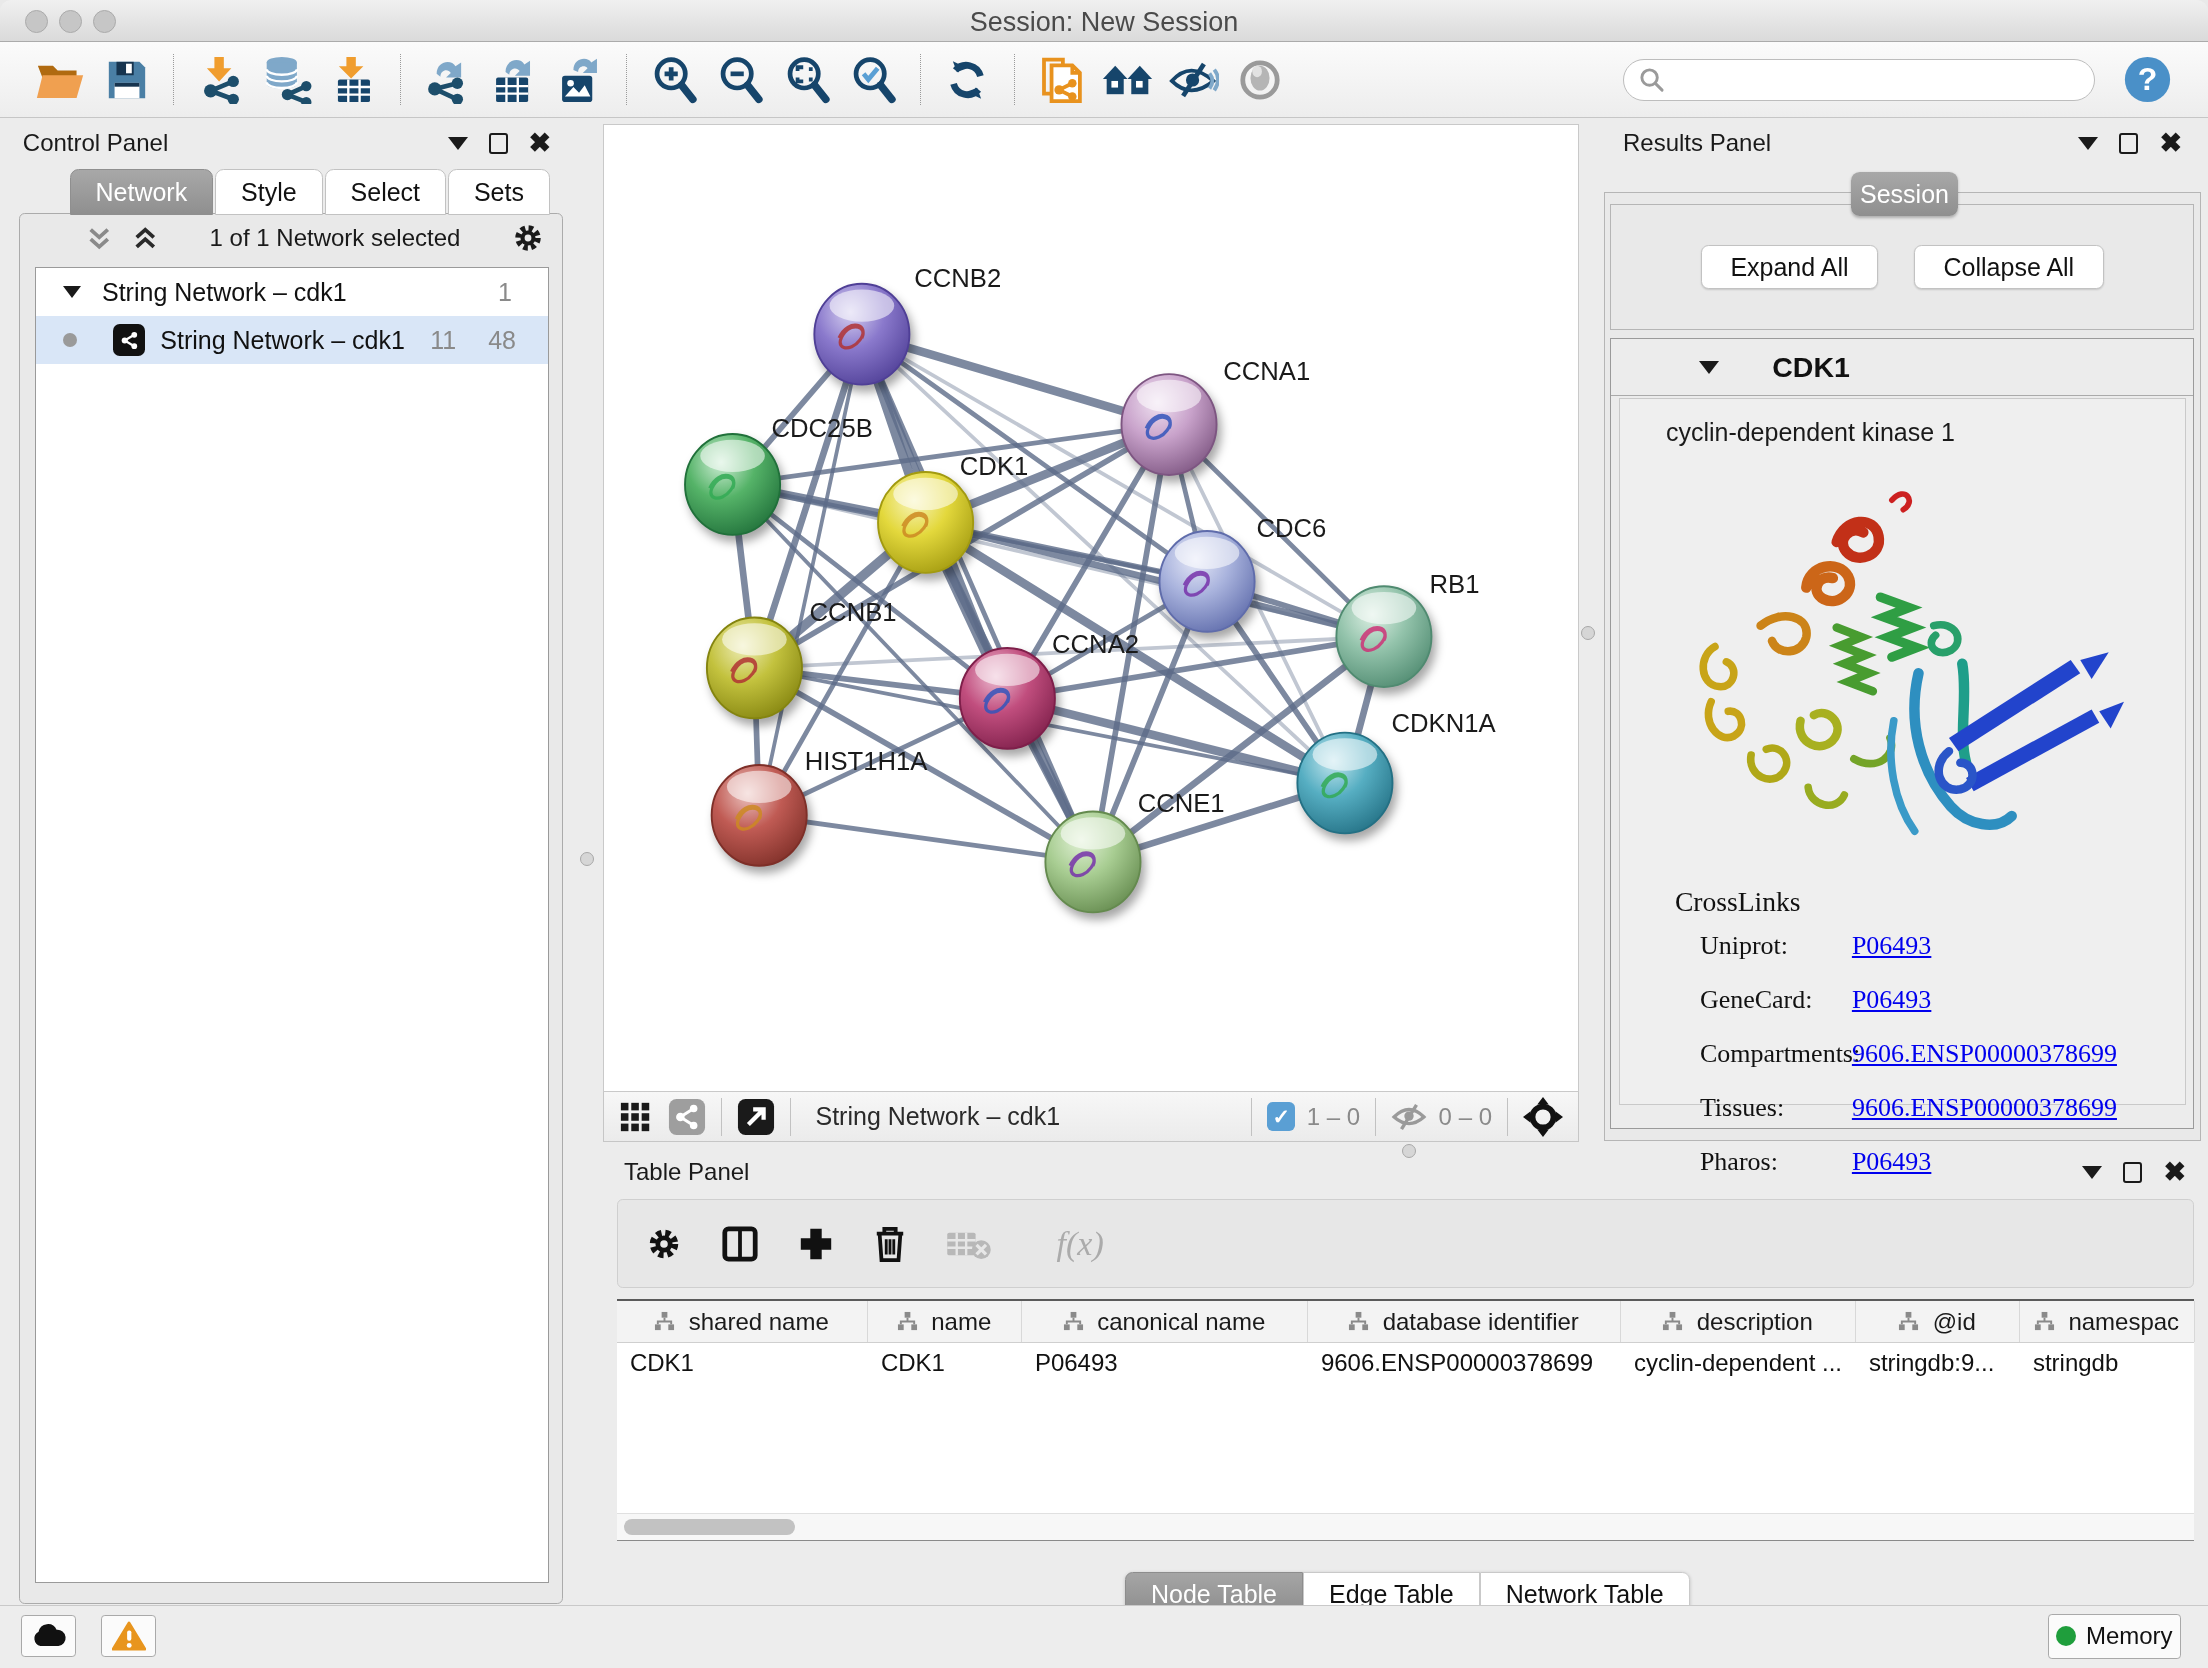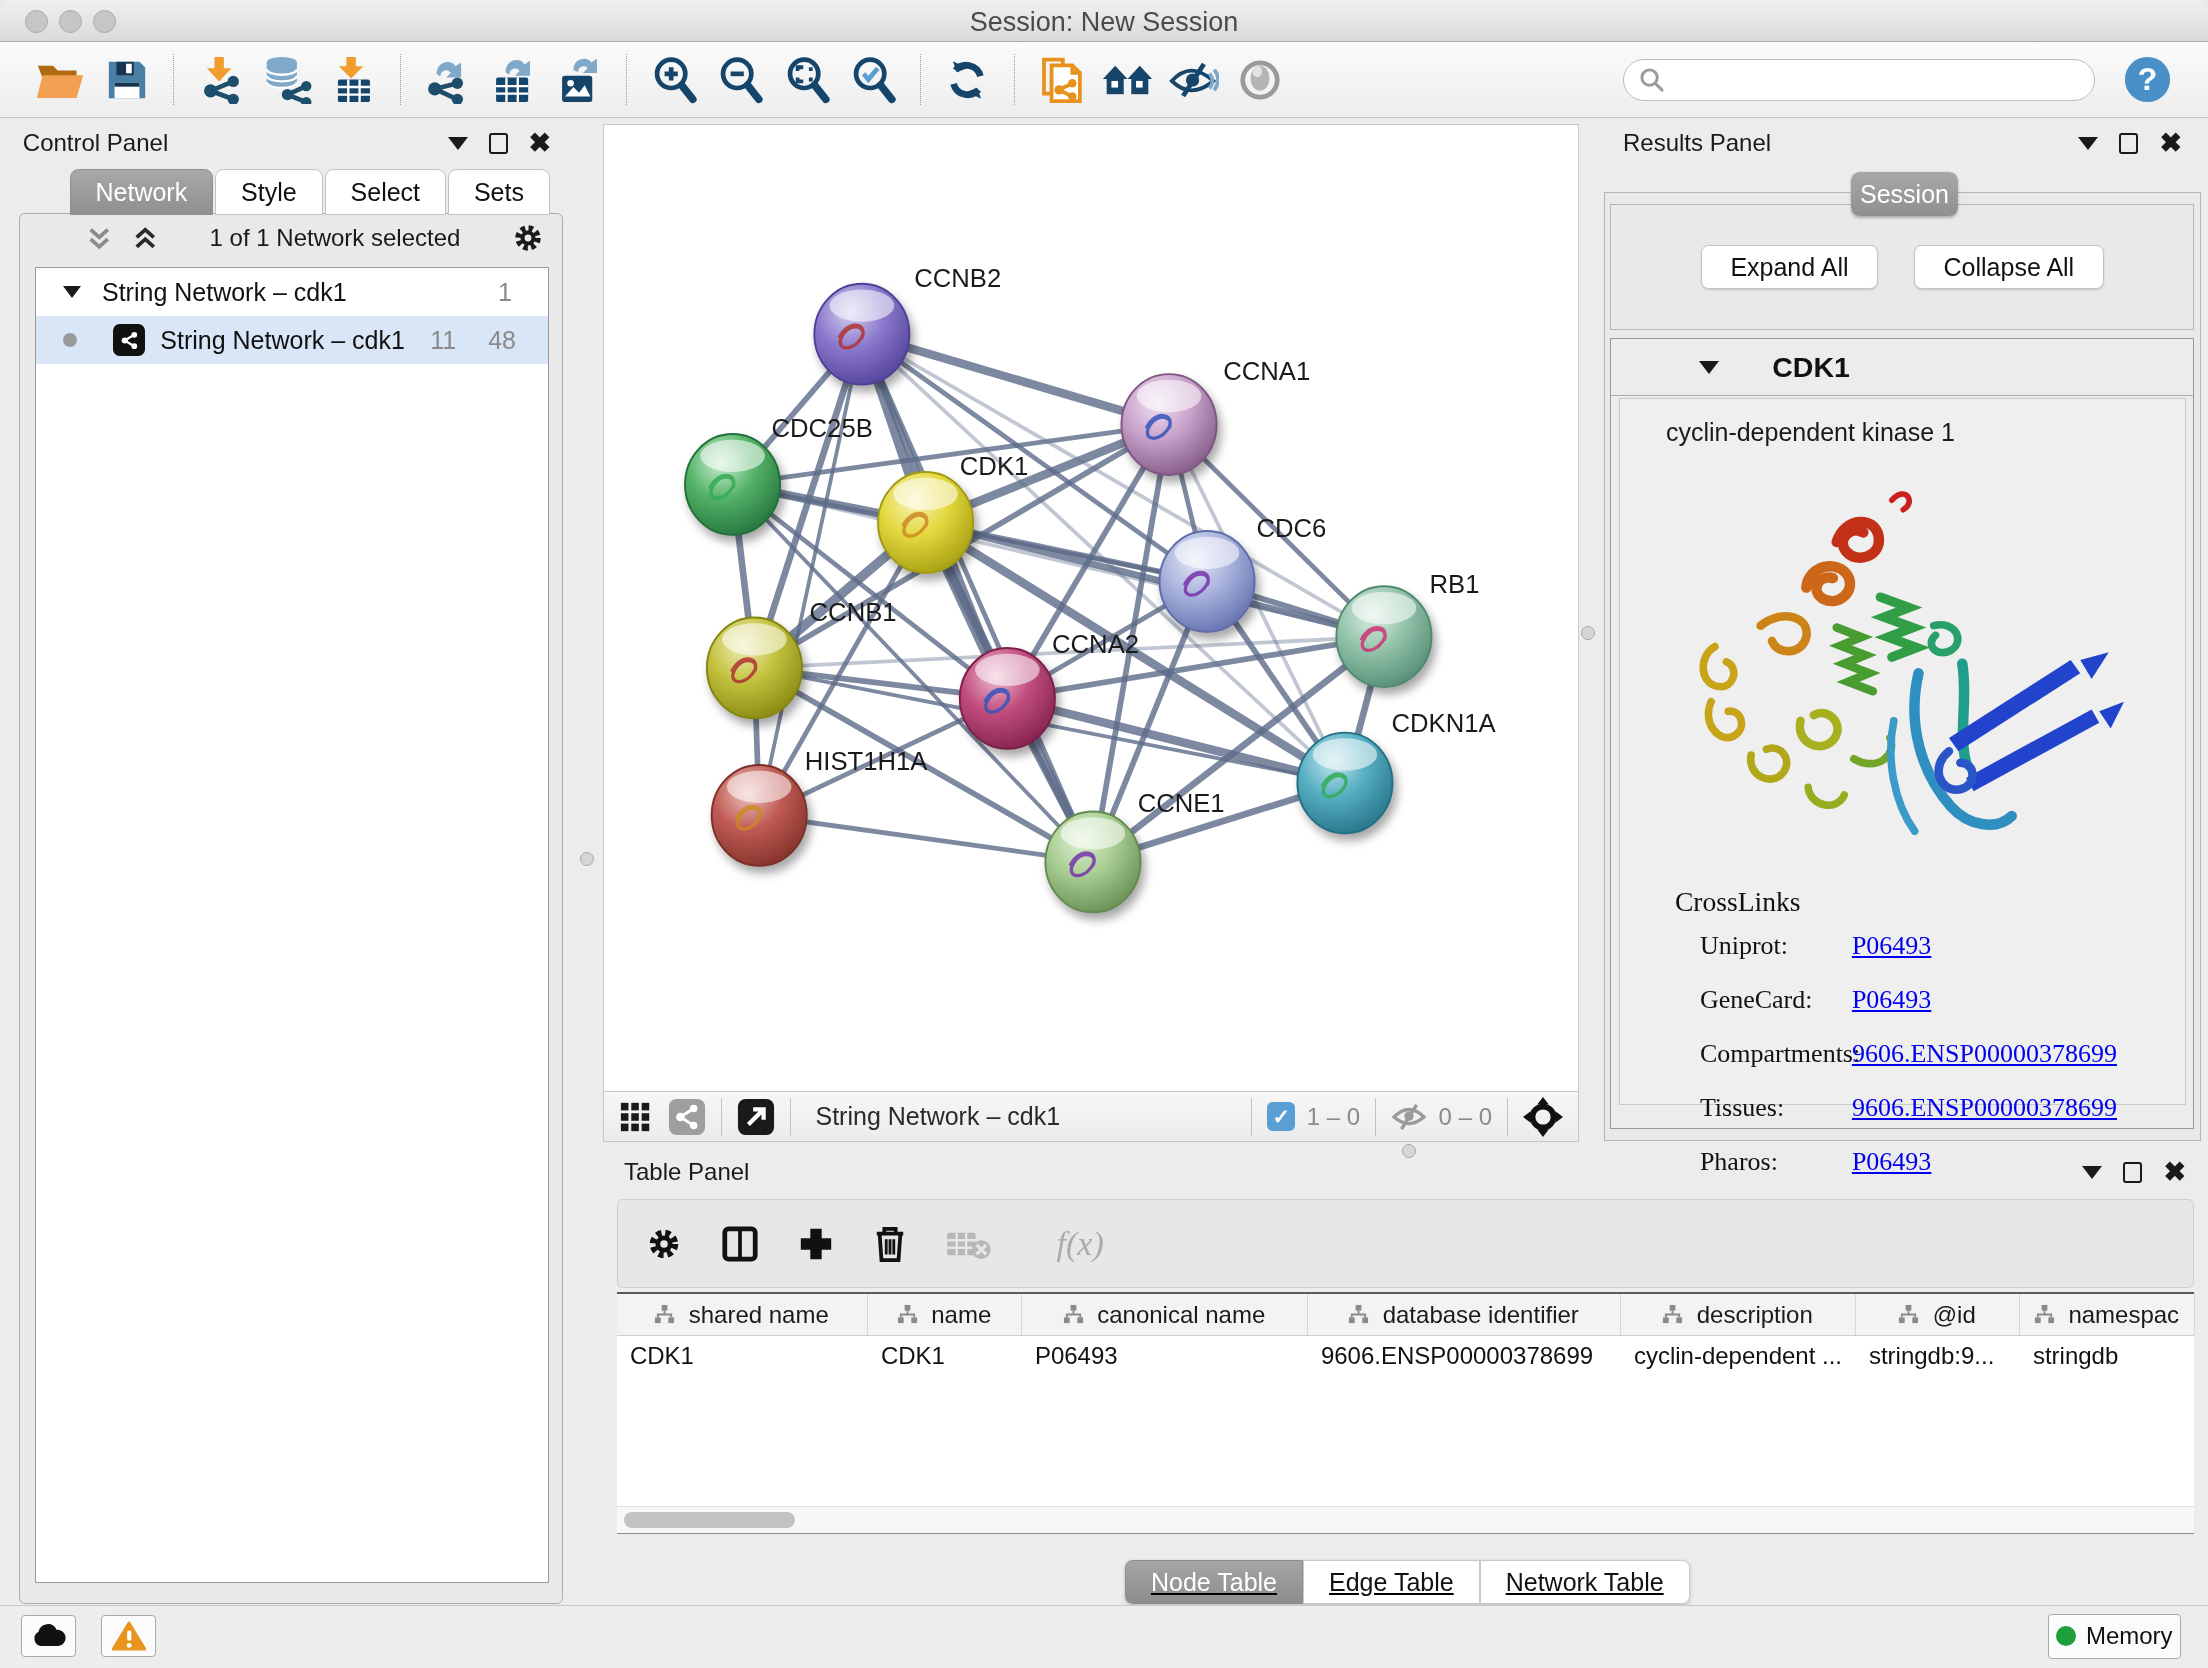--- a/index.html
+++ b/index.html
@@ -97,31 +97,31 @@
   .cl-label { width:177px; color:#111; padding-left:25px; }
   .cl-value { color:#0000ee; text-decoration:underline; }
 
   
   #table-panel { position:absolute; left:609px; top:1153px; width:1592px; height:413px; }
   #table-panel .panel-head { padding:0 15px; }
   #tp-toolbar { position:absolute; left:7.6px; top:46px; width:1577px; height:89px;
     background:#e7e7e7; border:1px solid #cfcfcf; border-radius:5.7px;
     display:flex; align-items:center; padding:0 27px; gap:38px; }
   #tp-fx { font-family:"Liberation Serif", serif; font-style:italic; font-size:34px; color:#ababab;margin-left:26px; }
-  #tp-table { position:absolute; left:7.6px; top:139px; width:1577px; height:242px; background:#ffffff;
+  #tp-table { position:absolute; left:7.6px; top:146px; width:1577px; height:242px; background:#ffffff;
     border-top:2.9px solid #5a5a5a; border-bottom:1.9px solid #8a8a8a; }
   #tp-header { display:flex; height:42px; background:#f3f3f3; border-bottom:1px solid #cfcfcf; }
   .th { display:flex; align-items:center; justify-content:center; gap:13.3px; font-size:24px; color:#1a1a1a;
     border-right:1px solid #d8d8d8; overflow:hidden; white-space:nowrap; }
   #tp-row { display:flex; height:40px; }
   .td { font-size:24px; color:#111; padding-left:13.3px; display:flex; align-items:center;
     overflow:hidden; white-space:nowrap; }
   #tp-hscroll { position:absolute; left:0; bottom:0; width:100%; height:27px; background:#f7f7f7; border-top:1px solid #e0e0e0; }
   #tp-thumb { position:absolute; left:7.6px; top:4.8px; width:171px; height:16px; border-radius:8.6px; background:#c2c2c2; }
-  #tp-tabs { position:absolute; left:516px; top:407px; display:flex; box-shadow:0 1.9px 3.8px rgba(0,0,0,.2); border-radius:7.6px;text-decoration:underline; }
+  #tp-tabs { position:absolute; left:516px; top:419px; display:flex; box-shadow:0 1.9px 3.8px rgba(0,0,0,.2); border-radius:7.6px; }
   .tp-tab { height:44px; padding:0 25px; background:#ffffff; border:1px solid #c9c9c9; font-size:25px; color:#111;
     display:flex; align-items:center; justify-content:center; }
   .tp-tab:first-child { border-radius:7.6px 0 0 7.6px; }
   .tp-tab:last-child { border-radius:0 7.6px 7.6px 0; }
   .tp-tab.selected { background:linear-gradient(#a5a5a5,#8d8d8d); color:#fff; border-color:#8d8d8d; }
 
   
   #statusbar { position:absolute; left:0; top:1605px; width:2208px; height:63px;
     background:#ededed; border-top:1px solid #c9c9c9; }
   .sb-btn { position:absolute; top:8.6px; width:55px; height:42px; background:#fbfbfb;

